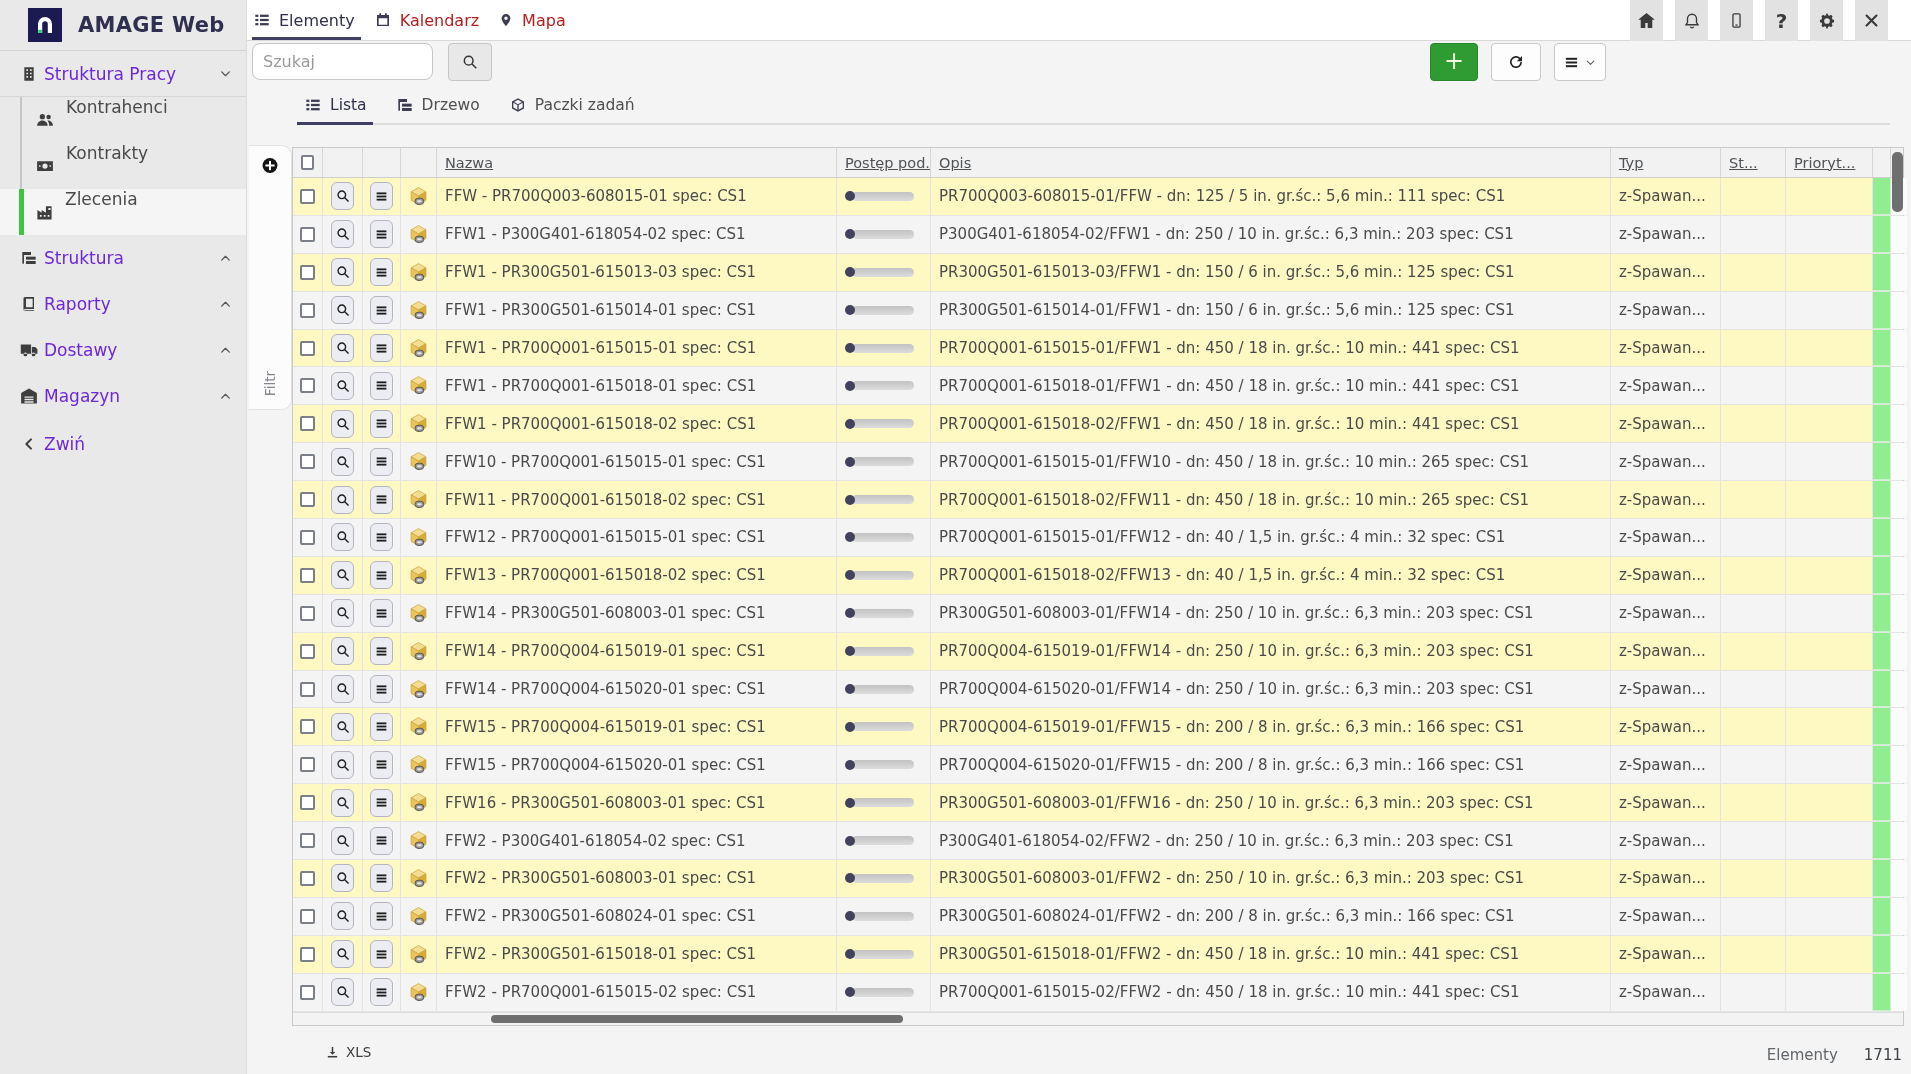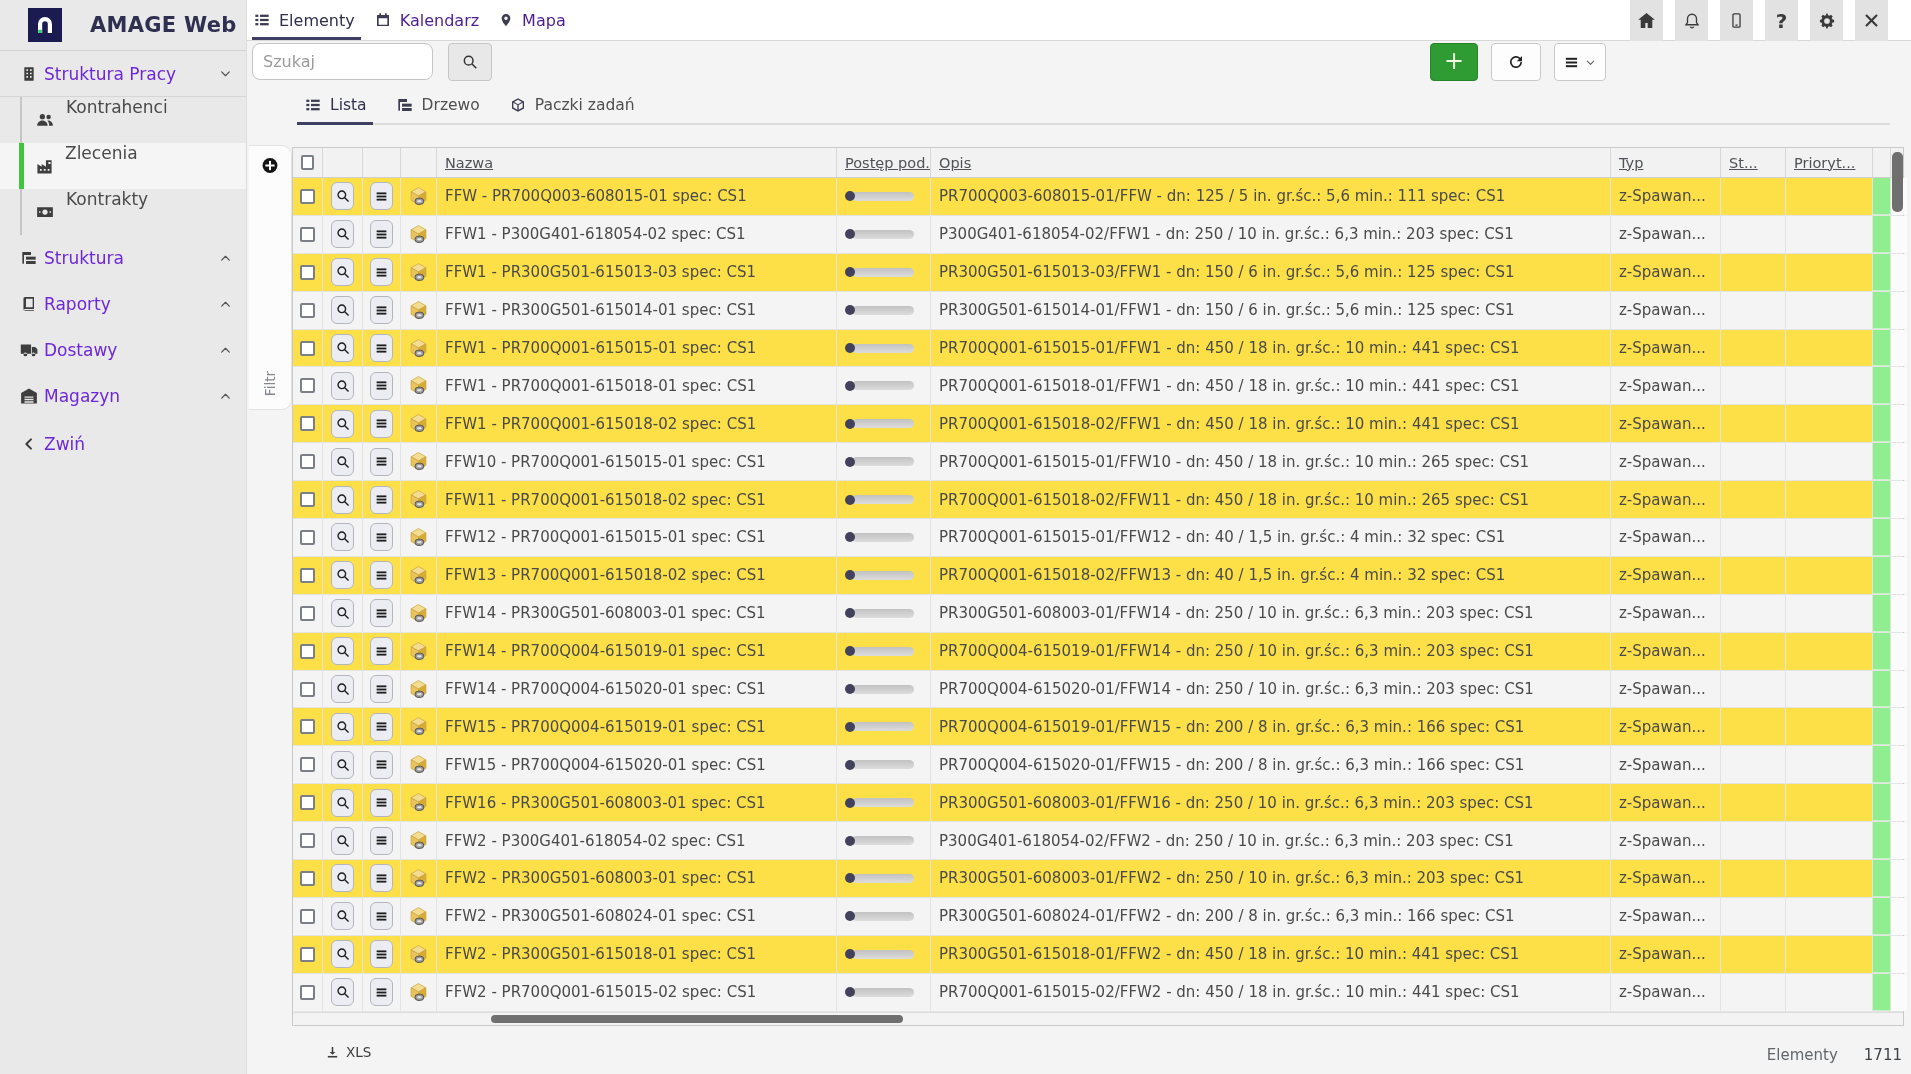--- a/index.html
+++ b/index.html
@@ -4,38 +4,38 @@
 <style>
   * { box-sizing: border-box; margin: 0; padding: 0; }
   html,body { width:1911px; height:1074px; overflow:hidden; }
   body { font-family:"DejaVu Sans","Liberation Sans",sans-serif; background:#f4f4f4; color:#4a4a4a; }
   .app { position:relative; width:1911px; height:1074px; }
   .i { display:inline-flex; align-items:center; justify-content:center; }
   .i svg { display:block; }
 
   
   .sidebar { position:absolute; left:0; top:0; width:247px; height:1074px; background:#e9e9e9; border-right:1px solid #dcdcdc; }
-  .sb-header { height:51px; display:flex; align-items:center; gap:28px; padding-left:28px; border-bottom:1px solid #d2d2d2; }
+  .sb-header { height:51px; display:flex; align-items:center; gap:16px; padding-left:28px; border-bottom:1px solid #d2d2d2; }
   .logo { width:34px; height:34px; background:#1b1b51; display:flex; align-items:center; justify-content:center; }
   .sb-title { font-size:21px; font-weight:bold; color:#2f2f4f; letter-spacing:.3px; }
   .sb-item { height:46px; display:flex; align-items:center; padding:0 14px; font-size:17px; color:#6d28d9; cursor:pointer; }
   .sb-item.group { border-bottom:1px solid #d6d6d6; }
   .sb-item .ic { width:30px; display:flex; color:#3e3e3e; }
   .sb-item .chev { margin-left:auto; color:#555; }
   .sb-sub { position:relative; }
   .sb-sub::before { content:""; position:absolute; left:20px; top:0; bottom:0; width:2px; background:#c6c6c6; }
   .sb-subitem { height:46px; display:flex; gap:12px; padding-left:36px; font-size:17px; color:#4a4a4a; cursor:pointer; position:relative; }
   .sb-subitem .ic { display:flex; color:#3e3e3e; }
   .sb-subitem.selected { background:#f5f5f5; }
   .sb-subitem.selected::before { content:""; position:absolute; left:19px; top:0; bottom:0; width:5px; background:#3ec43e; }
   .sb-item.collapse { margin-top:2px; }
 
   
   .topbar { position:absolute; left:247px; top:0; width:1664px; height:41px; background:#fff; border-bottom:1px solid #d8d8d8; display:flex; align-items:stretch; padding-left:3px; }
-  .top-tab { display:flex; align-items:center; gap:9px; padding:0 16px 0 4px; font-size:16px; color:#4c1d95; position:relative; cursor:pointer; }
+  .top-tab { display:flex; align-items:center; gap:9px; padding:0 16px 0 4px; font-size:16px; color:#b91c1c; position:relative; cursor:pointer; }
   .top-tab .i { color:#3c3c52; }
   .top-tab.active { color:#30304c; }
   .top-tab.active::after { content:""; position:absolute; left:2px; right:10px; bottom:0; height:3px; background:#3f3f63; }
   .win-buttons { margin-left:auto; display:flex; gap:12px; padding-right:23px; }
   .win-btn { width:33px; height:41px; background:#e2e2e2; display:flex; align-items:center; justify-content:center; color:#3a3a3a; cursor:pointer; }
   .qmark { font-size:20px; font-weight:bold; }
 
   
   .search-input { position:absolute; left:252px; top:43px; width:181px; height:37px; border:1px solid #c6c6c6; border-radius:8px; background:#fff; padding:0 10px; font-size:16px; color:#444; font-family:inherit; }
   .search-input::placeholder { color:#9a9a9a; }
@@ -58,21 +58,21 @@
   .filter-plus { position:absolute; top:11px; left:50%; transform:translateX(-50%); cursor:pointer; }
   .filter-label { position:absolute; bottom:13px; left:50%; transform:translateX(-50%) rotate(180deg); writing-mode:vertical-rl; font-size:13.5px; color:#83868c; }
 
   
   .table-wrap { position:absolute; left:292px; top:147px; width:1612px; border:1px solid #c9c9c9; background:#fff; }
   .thead, .trow { display:grid; grid-template-columns:30px 40px 38px 36px 400px 94px 680px 110px 65px 87px 18px auto; }
   .thead { height:30px; background:#f2f2f2; border-bottom:1px solid #cfcfcf; }
   .th { display:flex; align-items:center; padding:0 8px; font-size:14.5px; color:#4f5358; border-right:1px solid #d7d7d7; white-space:nowrap; overflow:hidden;text-decoration:underline; }
   .th.center { justify-content:center; }
   .th.config { border-right:none; color:#2b2b3f; justify-content:center; padding:0 2px; }
-  .trow { height:37.9px; border-bottom:1px solid #e4e4e4; background:#fde047; cursor:pointer; }
+  .trow { height:37.9px; border-bottom:1px solid #e4e4e4; background:#fef9c3; cursor:pointer; }
   .trow.even { background:#f4f4f4; }
   .td { display:flex; align-items:center; padding:0 8px; font-size:15px; color:#4a4a4a; border-right:1px solid #e3e3e3; white-space:nowrap; overflow:hidden; }
   .td.center { justify-content:center; padding:0 2px; }
   .td.green { background:#90ee90; border-right:1px solid #c9f2c9; border-bottom:1px solid #c9f2c9; }
   .td.strip { border-right:none; background:#fbfbfb; }
   .cb { width:15px; height:15px; border:2px solid #7a7f88; border-radius:2px; background:#fff; cursor:pointer; }
   .row-btn { width:23px; height:28px; border:1px solid #b5b5c0; border-radius:6px; background:#ecedf2; display:flex; align-items:center; justify-content:center; color:#1e1e1e; cursor:pointer; }
   .pg { display:flex; align-items:center; }
   .pg-dot { width:10px; height:10px; border-radius:50%; background:#42425c; z-index:1; }
   .pg-bar { width:62px; height:9px; border-radius:5px; background:linear-gradient(#c2c2c2,#dcdcdc); margin-left:-3px; }
@@ -120,35 +120,35 @@
             <span class="i ic">
               <svg viewBox="0 0 24 24" width="18" height="18" fill="currentColor">
                 <circle cx="8.5" cy="7.5" r="3.5"></circle>
                 <path d="M1.5 19.5c0-3.9 3.1-7 7-7s7 3.1 7 7z"></path>
                 <circle cx="16.8" cy="8" r="3"></circle>
                 <path d="M15.2 12.8a6.3 6.3 0 0 1 7.3 6.2v.5h-5a8.8 8.8 0 0 0-2.3-6.7z"></path>
               </svg>
             </span>
             <span>Kontrahenci</span>
           </div>
+          <div class="sb-subitem">
+            <span class="i ic">
+              <svg viewBox="0 0 24 24" width="18" height="18" fill="currentColor" fill-rule="evenodd">
+                <path d="M1.5 5.5h21v13h-21zM12 8.5a3.5 3.5 0 1 0 0 7 3.5 3.5 0 0 0 0-7zM4 11h2v2H4zm14 0h2v2h-2z"></path>
+              </svg>
+            </span>
+            <span>Kontrakty</span>
+          </div>
           <div class="sb-subitem selected">
             <span class="i ic">
               <svg viewBox="0 0 24 24" width="17" height="17" fill="currentColor" fill-rule="evenodd">
                 <path d="M2 22V8.5l6 3.7V8.5l6 3.7V3h8v19zM17.5 5.5v3h3v-3zM5.5 15.5V18H8v-2.5zm5.5 0V18h2.5v-2.5zm5.5 0V18H19v-2.5z"></path>
               </svg>
             </span>
             <span>Zlecenia</span>
-          </div>
-          <div class="sb-subitem">
-            <span class="i ic">
-              <svg viewBox="0 0 24 24" width="18" height="18" fill="currentColor" fill-rule="evenodd">
-                <path d="M1.5 5.5h21v13h-21zM12 8.5a3.5 3.5 0 1 0 0 7 3.5 3.5 0 0 0 0-7zM4 11h2v2H4zm14 0h2v2h-2z"></path>
-              </svg>
-            </span>
-            <span>Kontrakty</span>
           </div>
         </div>
         <div class="sb-item">
           <span class="i ic">
             <svg viewBox="0 0 24 24" width="16" height="16" fill="currentColor">
               <rect x="2" y="3" width="13" height="4.5"></rect>
               <rect x="2" y="7" width="2.5" height="13.5"></rect>
               <rect x="7.5" y="10" width="14.5" height="4.5"></rect>
               <rect x="7.5" y="16.5" width="14.5" height="4.5"></rect>
             </svg>

